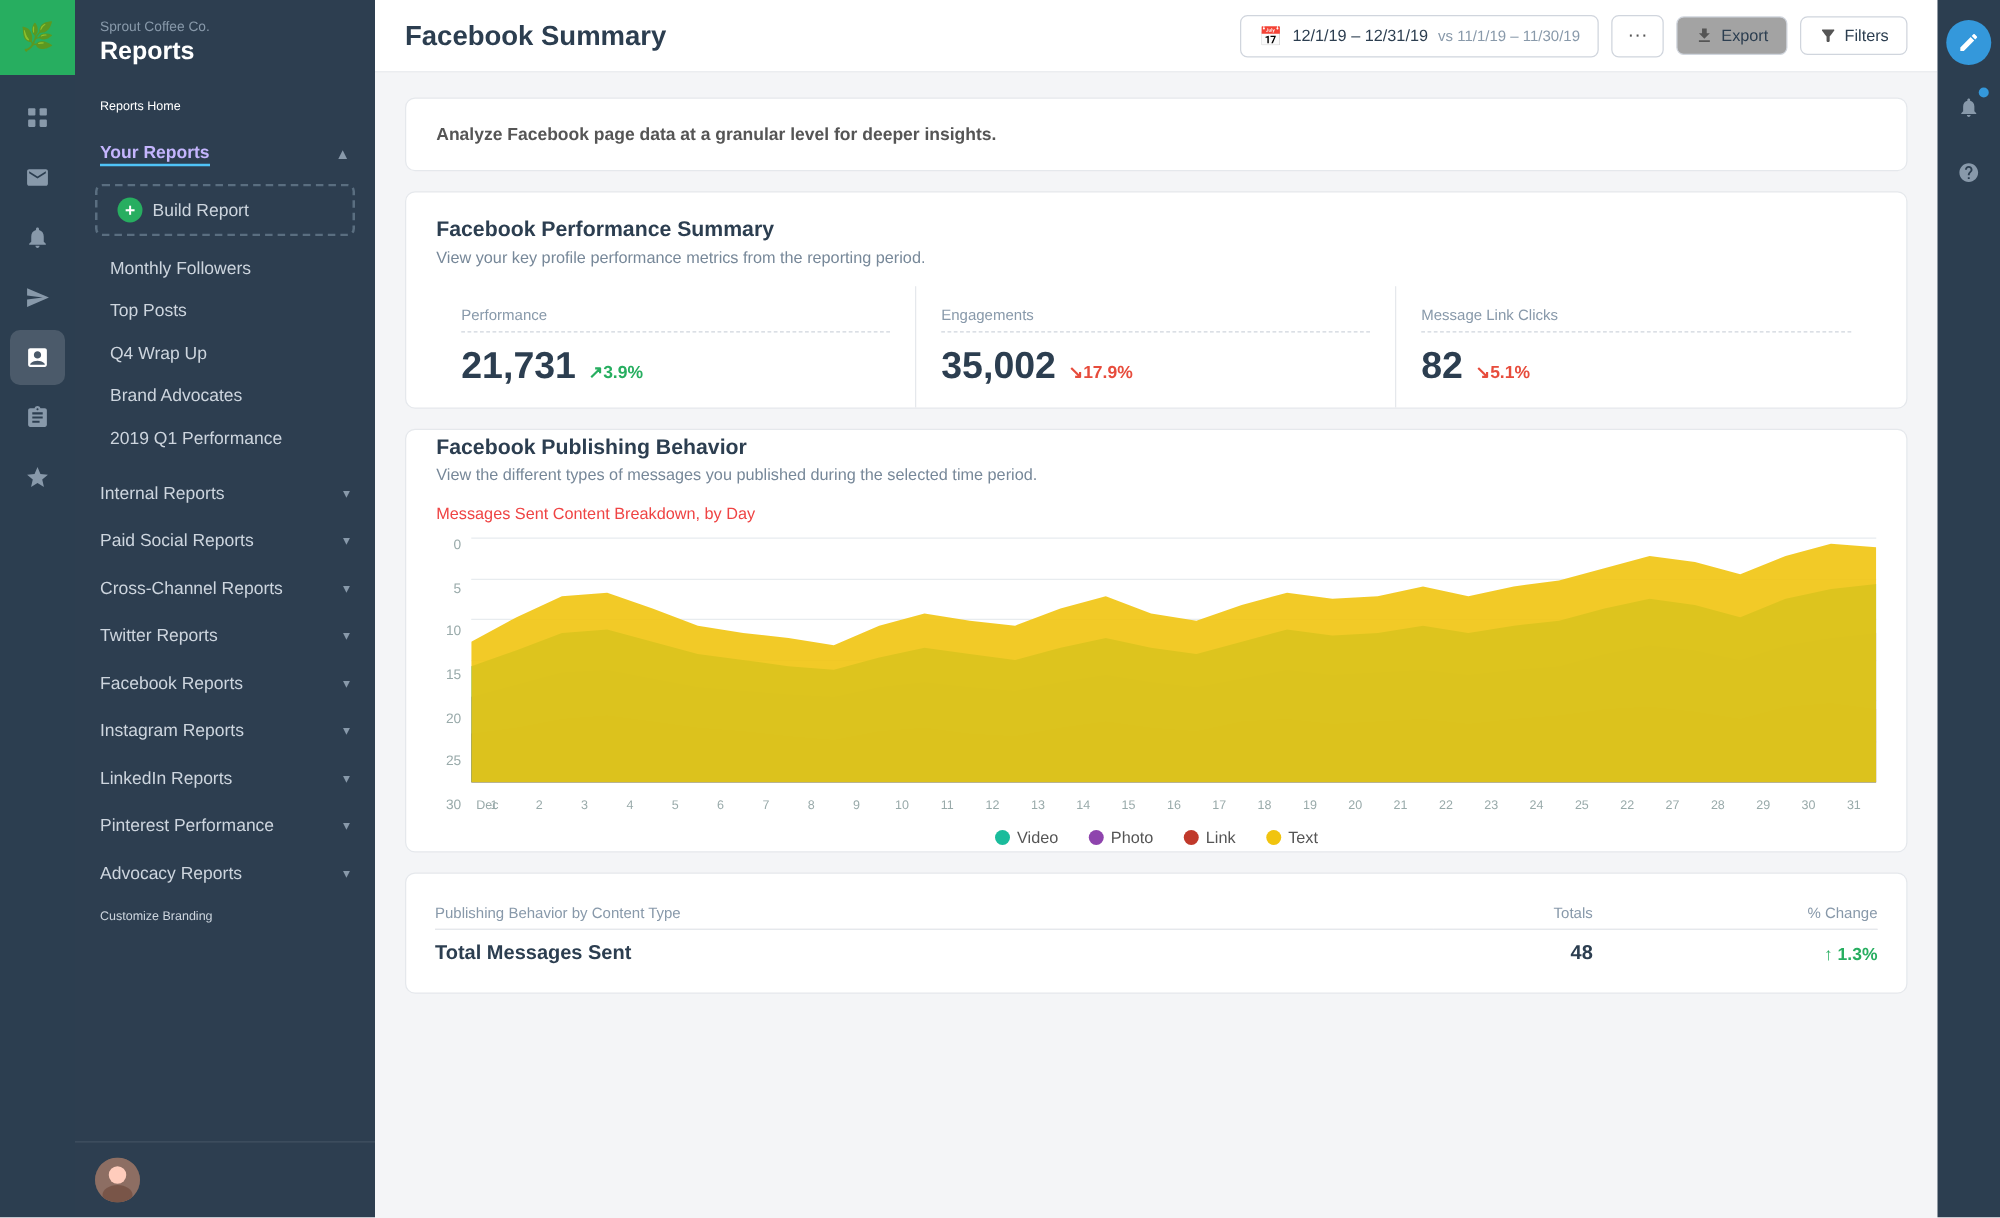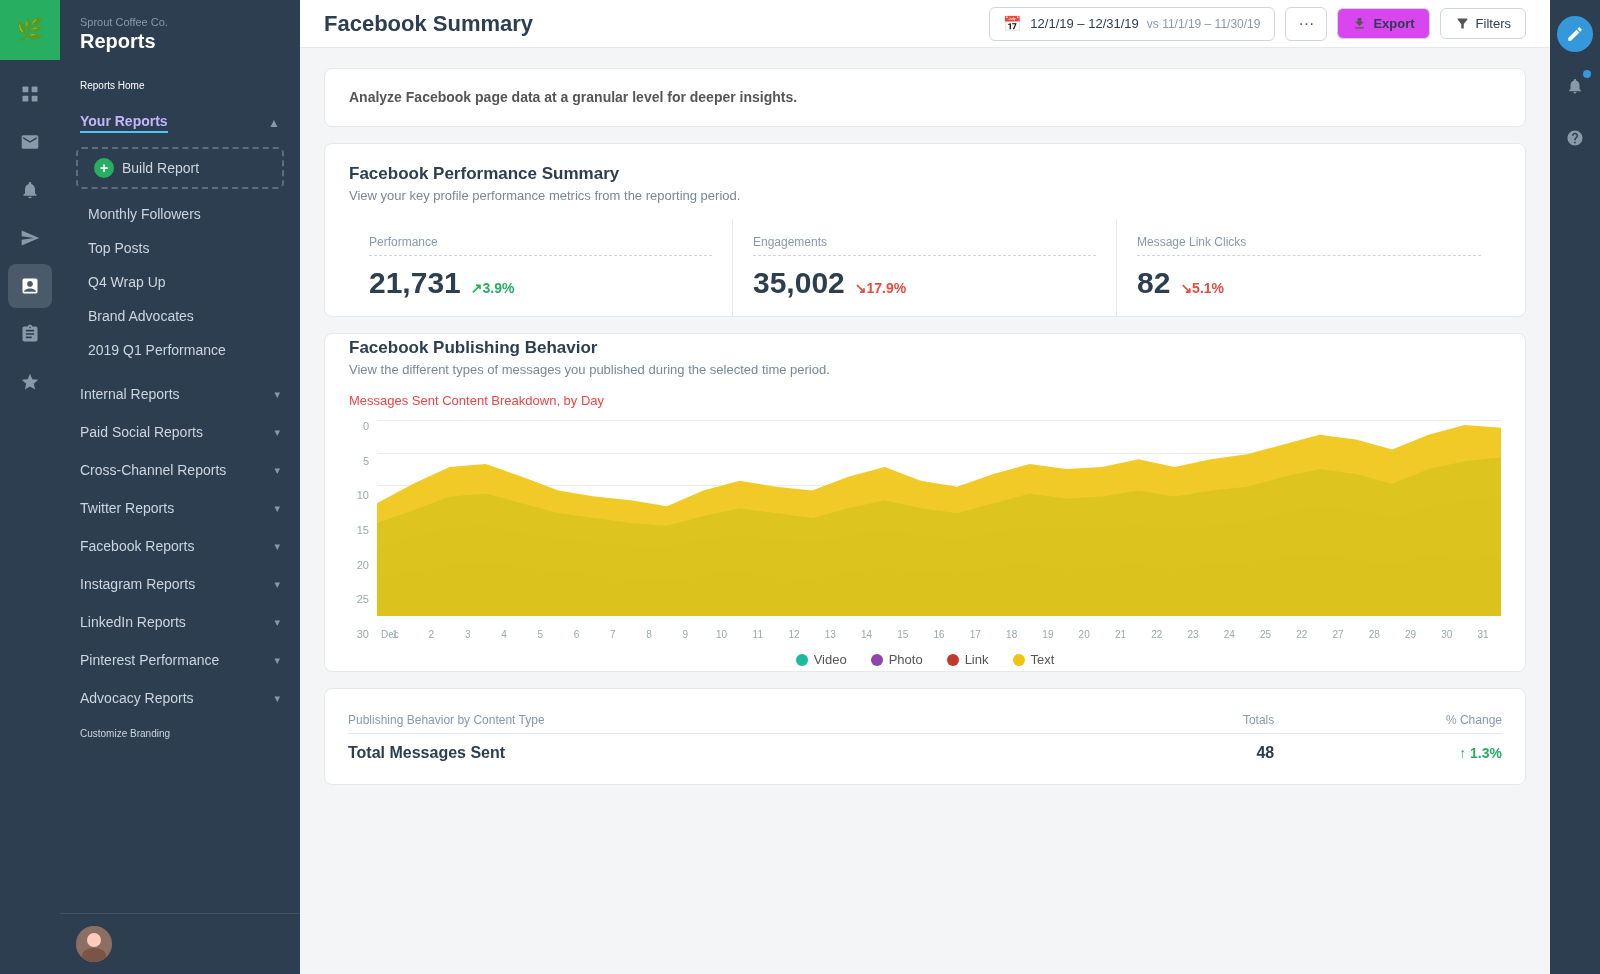--- a/index.html
+++ b/index.html
@@ -156,21 +156,21 @@
       display: flex;
       flex-direction: column;
       overflow: hidden;
       background: #f4f5f7;
     }
 
     
     .main-header {
       background: white;
       padding: 0 24px;
-      height: 48px;
+      height: 58px;
       display: flex; align-items: center; justify-content: space-between;
       border-bottom: 1px solid #e5e8ec;
       flex-shrink: 0;
     }
     .page-title-text { font-size: 22px; font-weight: 700; color: #2c3e50; }
     .header-right { display: flex; align-items: center; gap: 10px; }
     .date-range-btn {
       display: flex; align-items: center; gap: 8px;
       border: 1.5px solid #d0d5dd;
       border-radius: 6px;
@@ -191,24 +191,24 @@
       background: white;
       color: #555;
       font-size: 16px;
     }
     .export-btn {
       display: flex; align-items: center; gap: 6px;
       border: 1.5px solid #d0d5dd;
       border-radius: 6px;
       padding: 7px 14px;
       cursor: pointer;
-      background: #d946ef;
+      background: #a3a3a3;
       font-size: 13px;
       color: #2c3e50;
-      font-weight: 700;
+      font-weight: 400;
       text-align: center;
     }
     .filters-btn {
       display: flex; align-items: center; gap: 6px;
       border: 1.5px solid #d0d5dd;
       border-radius: 6px;
       padding: 7px 14px;
       cursor: pointer;
       background: white;
       font-size: 13px;

